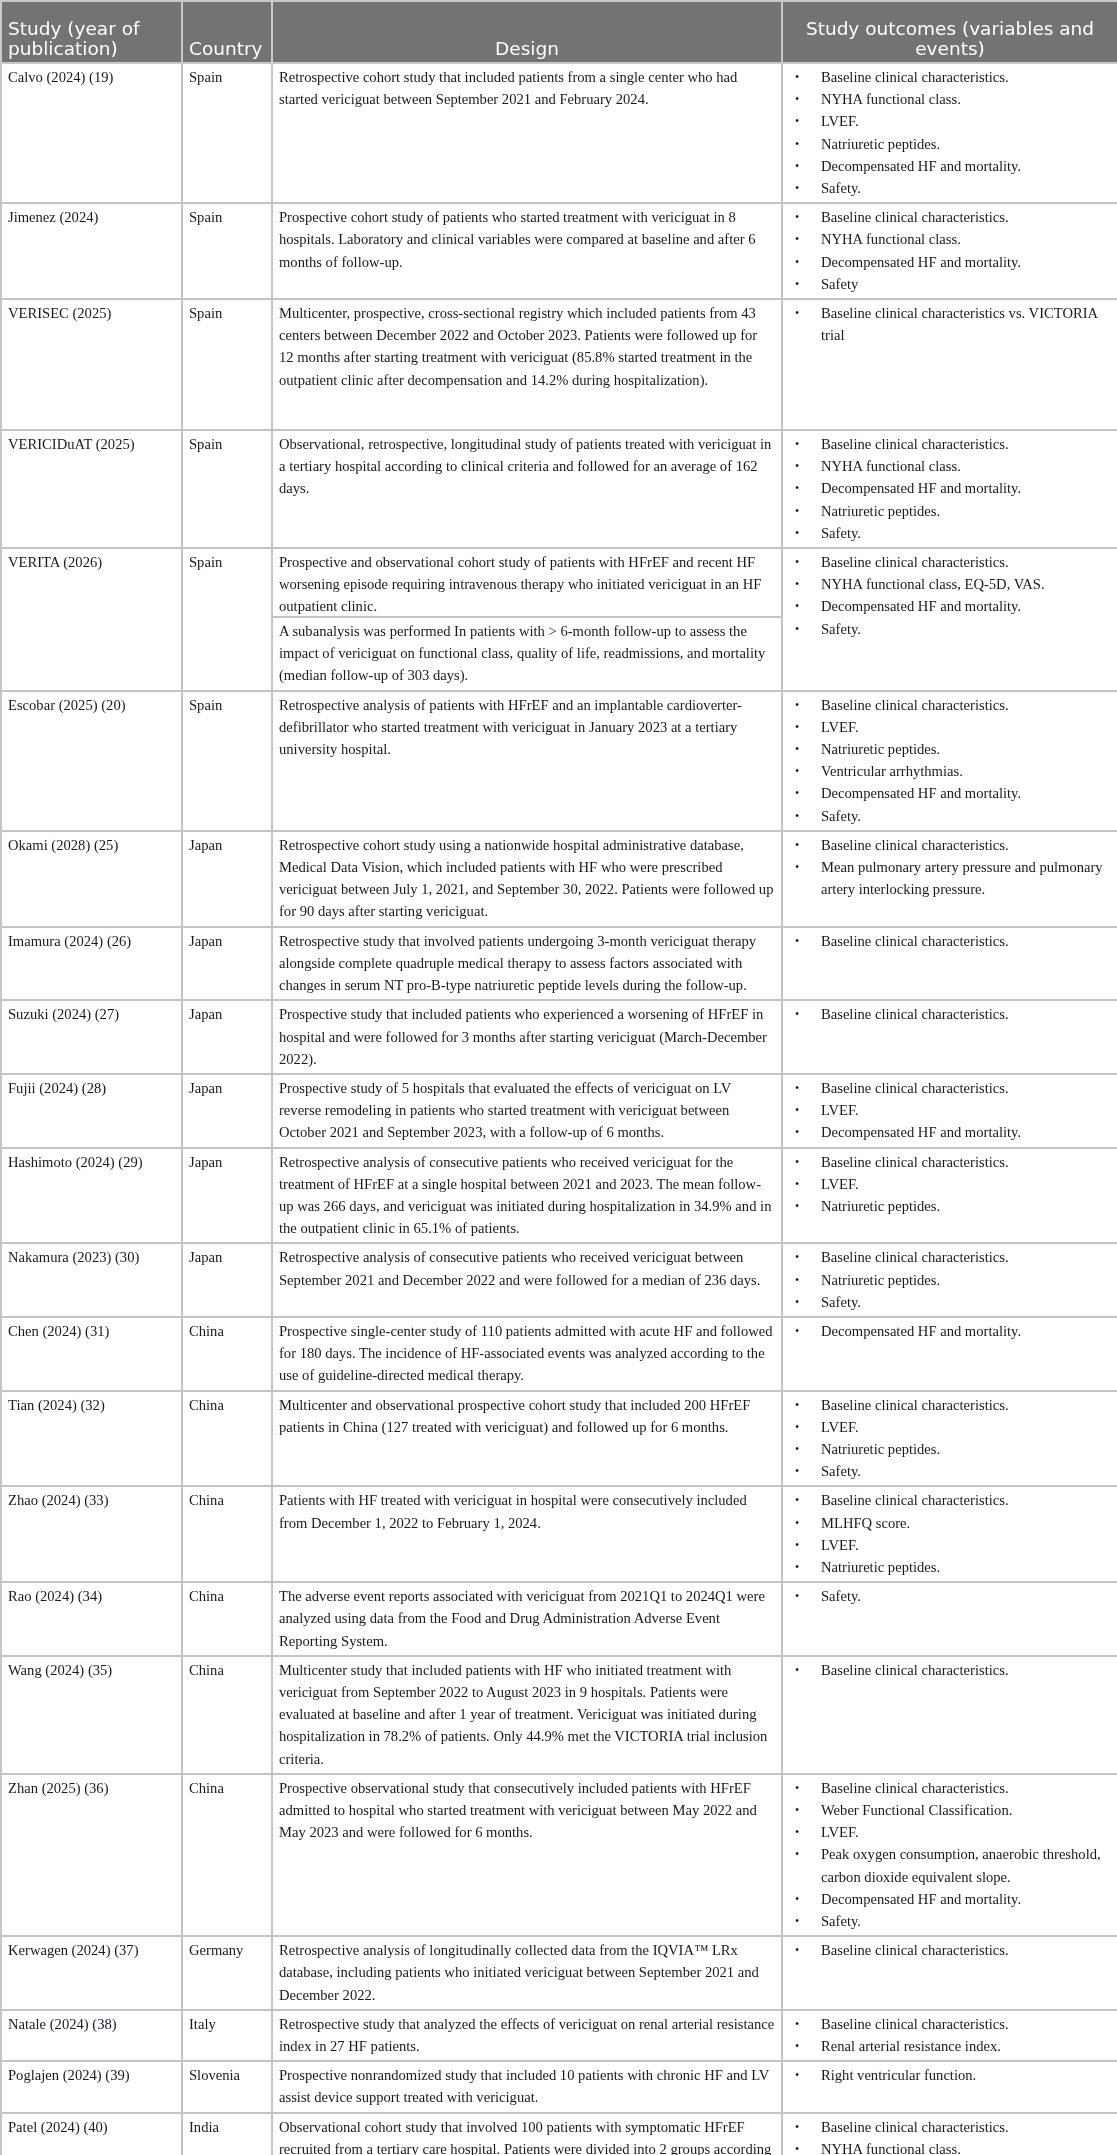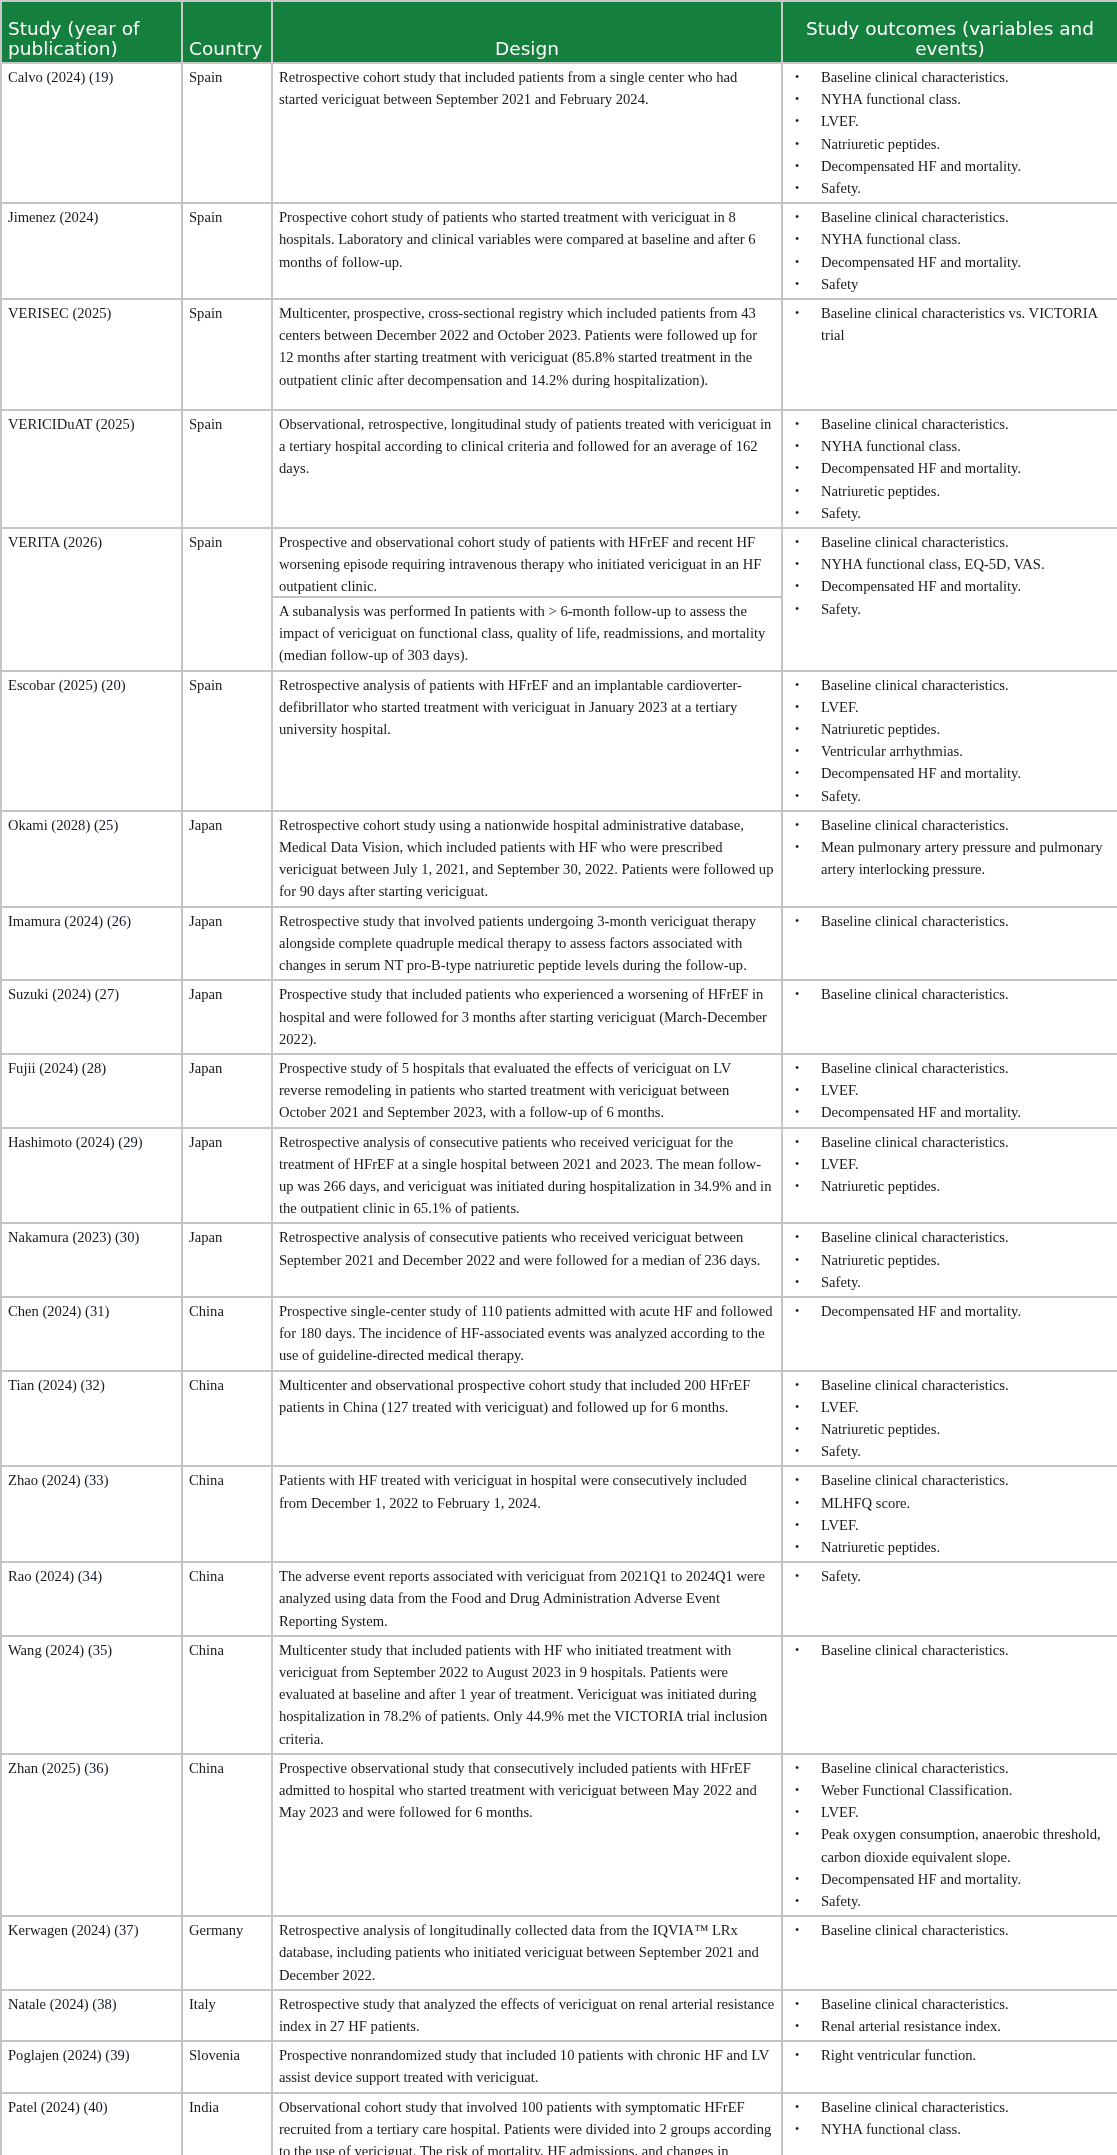--- a/index.html
+++ b/index.html
@@ -3,21 +3,21 @@
 <meta charset="utf-8">
 <style>
   html, body { margin: 0; padding: 0; background: #ffffff; }
   body { width: 1117px; height: 2155px; overflow: hidden; font-family: "Liberation Serif", "DejaVu Serif", serif; color: #1a1a1a; }
   table.tbl { border-collapse: collapse; width: 1117px; table-layout: fixed; }
   table.tbl col.c1 { width: 181px; }
   table.tbl col.c2 { width: 90px; }
   table.tbl col.c3 { width: 510px; }
   table.tbl col.c4 { width: 336px; }
   table.tbl th {
-    background: #15803d; color: #ffffff; font-family: "DejaVu Sans", "Liberation Sans", sans-serif;
+    background: #737373; color: #ffffff; font-family: "DejaVu Sans", "Liberation Sans", sans-serif;
     font-weight: normal; font-size: 18.5px; line-height: 20px; padding: 3px 6px 3px 6px;
     border: 2px solid #c8c8c8; vertical-align: bottom; height: 54px;
   }
   table.tbl th.left { text-align: left; }
   table.tbl th.center { text-align: center; }
   table.tbl td {
     border: 2px solid #c4c4c4; vertical-align: top; font-size: 14.6px; line-height: 22.2px;
     padding: 2px 6px 3px 6px;
   }
   table.tbl td.design { padding: 0; }
@@ -72,21 +72,21 @@
         </td>
         <td>
           <ul class="outs">
             <li>Baseline clinical characteristics.</li>
             <li>NYHA functional class.</li>
             <li>Decompensated HF and mortality.</li>
             <li>Safety</li>
           </ul>
         </td>
       </tr>
-      <tr style="height: 111px;">
+      <tr style="height: 131px;">
         <td><span>VERISEC (2025)</span></td>
         <td>Spain</td>
         <td class="design">
           <div class="dpart">Multicenter, prospective, cross-sectional registry which included patients from 43 centers between December 2022 and October 2023. Patients were followed up for 12 months after starting treatment with vericiguat (85.8% started treatment in the outpatient clinic after decompensation and 14.2% during hospitalization).</div>
         </td>
         <td>
           <ul class="outs">
             <li>Baseline clinical characteristics vs. VICTORIA trial</li>
           </ul>
         </td>

